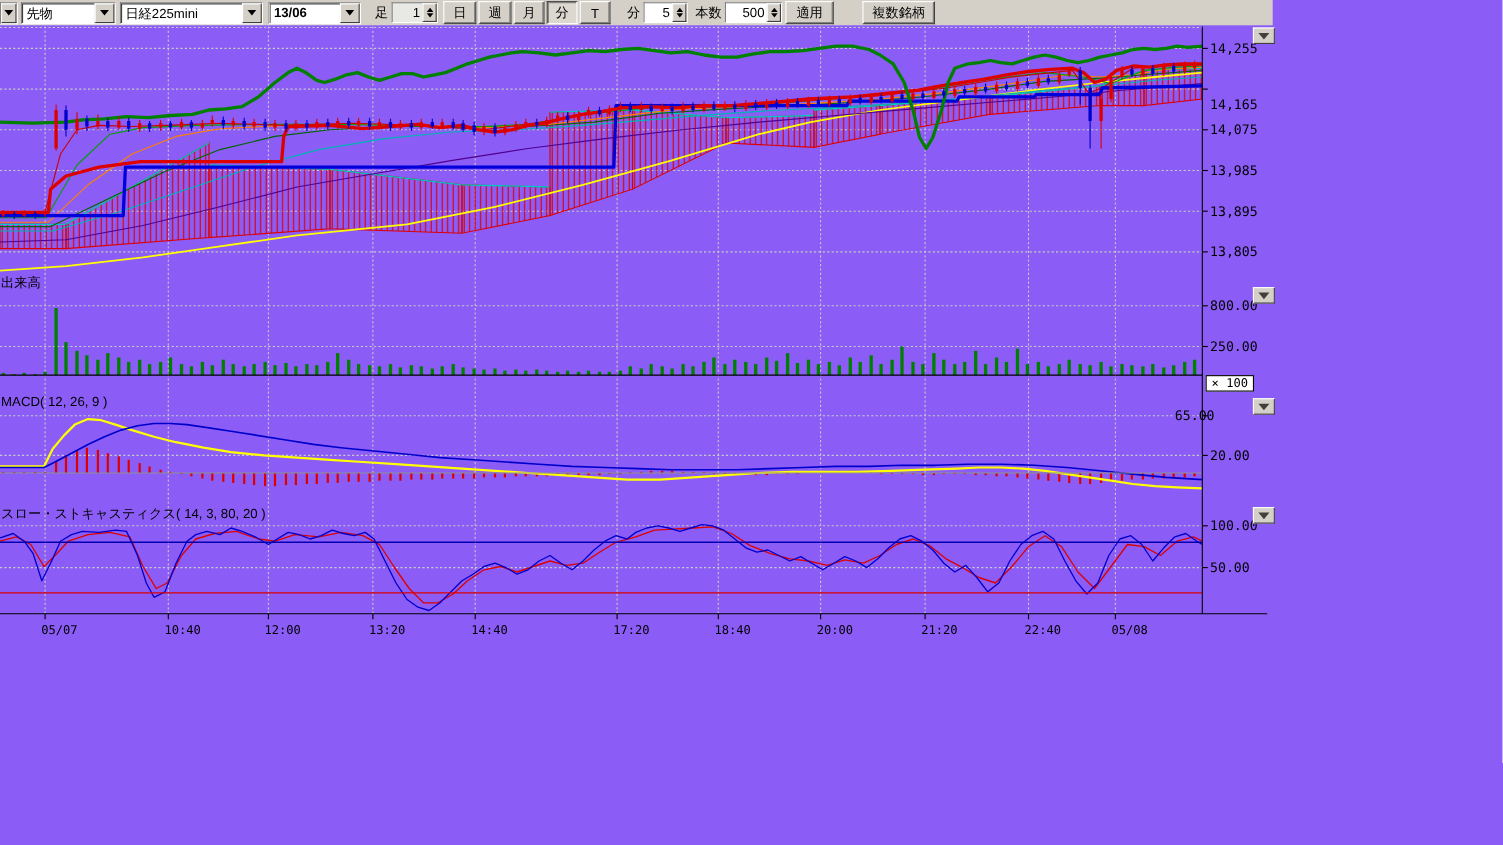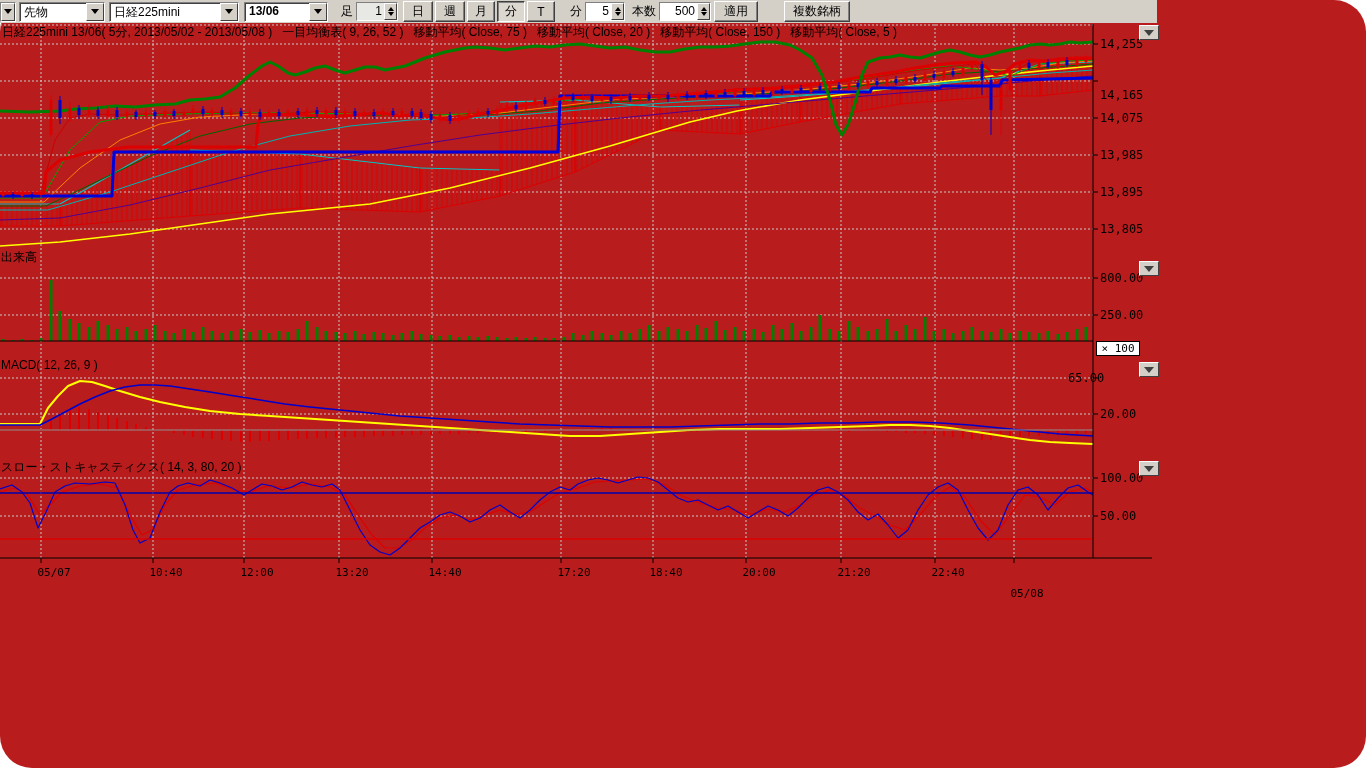--- a/index.html
+++ b/index.html
@@ -1,17 +1,17 @@
 <!DOCTYPE html>
 <html><head>
 <meta charset="utf-8">
 <style>
   html,body{margin:0;padding:0;background:#ffffff;width:1366px;height:768px;overflow:hidden;
     font-family:"Liberation Sans",sans-serif;}
-  #app{position:relative;width:1366px;height:768px;background:#b91c1c;border-radius:32px;}
+  #app{position:relative;width:1366px;height:768px;background:#8b5cf6;}
   
   #toolbar{position:absolute;left:0;top:0;width:1157px;height:23px;background:#d4d0c8;
     display:flex;align-items:center;font-size:12px;color:#000;}
   .combo{display:flex;align-items:stretch;height:18px;background:#fff;
     border:1px solid;border-color:#808080 #ffffff #ffffff #808080;box-shadow:inset 1px 1px 0 #404040;}
   .combo .val{padding:1px 3px 0 4px;white-space:nowrap;overflow:hidden;}
   .drop-btn{width:16px;background:#d4d0c8;border:1px solid;border-color:#ffffff #404040 #404040 #ffffff;
     display:flex;align-items:center;justify-content:center;margin-left:auto;}
   .tri-down{width:0;height:0;border-left:4px solid transparent;border-right:4px solid transparent;border-top:5px solid #000;}
   .btn{height:19px;background:#d4d0c8;border:1px solid;border-color:#ffffff #404040 #404040 #ffffff;
@@ -663,21 +663,20 @@
       <line x1="1093" y1="192" x2="1098" y2="192" stroke="#000000" stroke-width="1"></line>
       <line x1="1093" y1="229" x2="1098" y2="229" stroke="#000000" stroke-width="1"></line>
       <line x1="1093" y1="278" x2="1098" y2="278" stroke="#000000" stroke-width="1"></line>
       <line x1="1093" y1="315" x2="1098" y2="315" stroke="#000000" stroke-width="1"></line>
       <line x1="1093" y1="378" x2="1098" y2="378" stroke="#000000" stroke-width="1"></line>
       <line x1="1093" y1="414" x2="1098" y2="414" stroke="#000000" stroke-width="1"></line>
       <line x1="1093" y1="478" x2="1098" y2="478" stroke="#000000" stroke-width="1"></line>
       <line x1="1093" y1="516" x2="1098" y2="516" stroke="#000000" stroke-width="1"></line>
     </svg>
 
-  <div class="title-line" style="top:24px;">日経225mini 13/06( 5分, 2013/05/02 - 2013/05/08 )   一目均衡表( 9, 26, 52 )   移動平均( Close, 75 )   移動平均( Close, 20 )   移動平均( Close, 150 )   移動平均( Close, 5 )</div>
 
   <div class="panel-label" style="top:249px;">出来高</div>
   <div class="panel-label" style="top:358px;">MACD( 12, 26, 9 )</div>
   <div class="panel-label" style="top:459px;">スロー・ストキャスティクス( 14, 3, 80, 20 )</div>
 
   <div class="mult-box">× 100</div>
 
   <div class="axis-arrow" style="left:1139px;top:25px;">
       <div class="tri-down"></div>
     </div>
@@ -707,15 +706,15 @@
       <div class="x-label" style="left: 32px; top: 566px;">05/07</div>
       <div class="x-label" style="left: 144px; top: 566px;">10:40</div>
       <div class="x-label" style="left: 235px; top: 566px;">12:00</div>
       <div class="x-label" style="left: 330px; top: 566px;">13:20</div>
       <div class="x-label" style="left: 423px; top: 566px;">14:40</div>
       <div class="x-label" style="left: 552px; top: 566px;">17:20</div>
       <div class="x-label" style="left: 644px; top: 566px;">18:40</div>
       <div class="x-label" style="left: 737px; top: 566px;">20:00</div>
       <div class="x-label" style="left: 832px; top: 566px;">21:20</div>
       <div class="x-label" style="left: 926px; top: 566px;">22:40</div>
-      <div class="x-label" style="left: 1005px; top: 566px; margin-top: 21px;">05/08</div>
+      <div class="x-label" style="left: 1005px; top: 566px;">05/08</div>
     </div>
 </div>
 
 </body></html>

